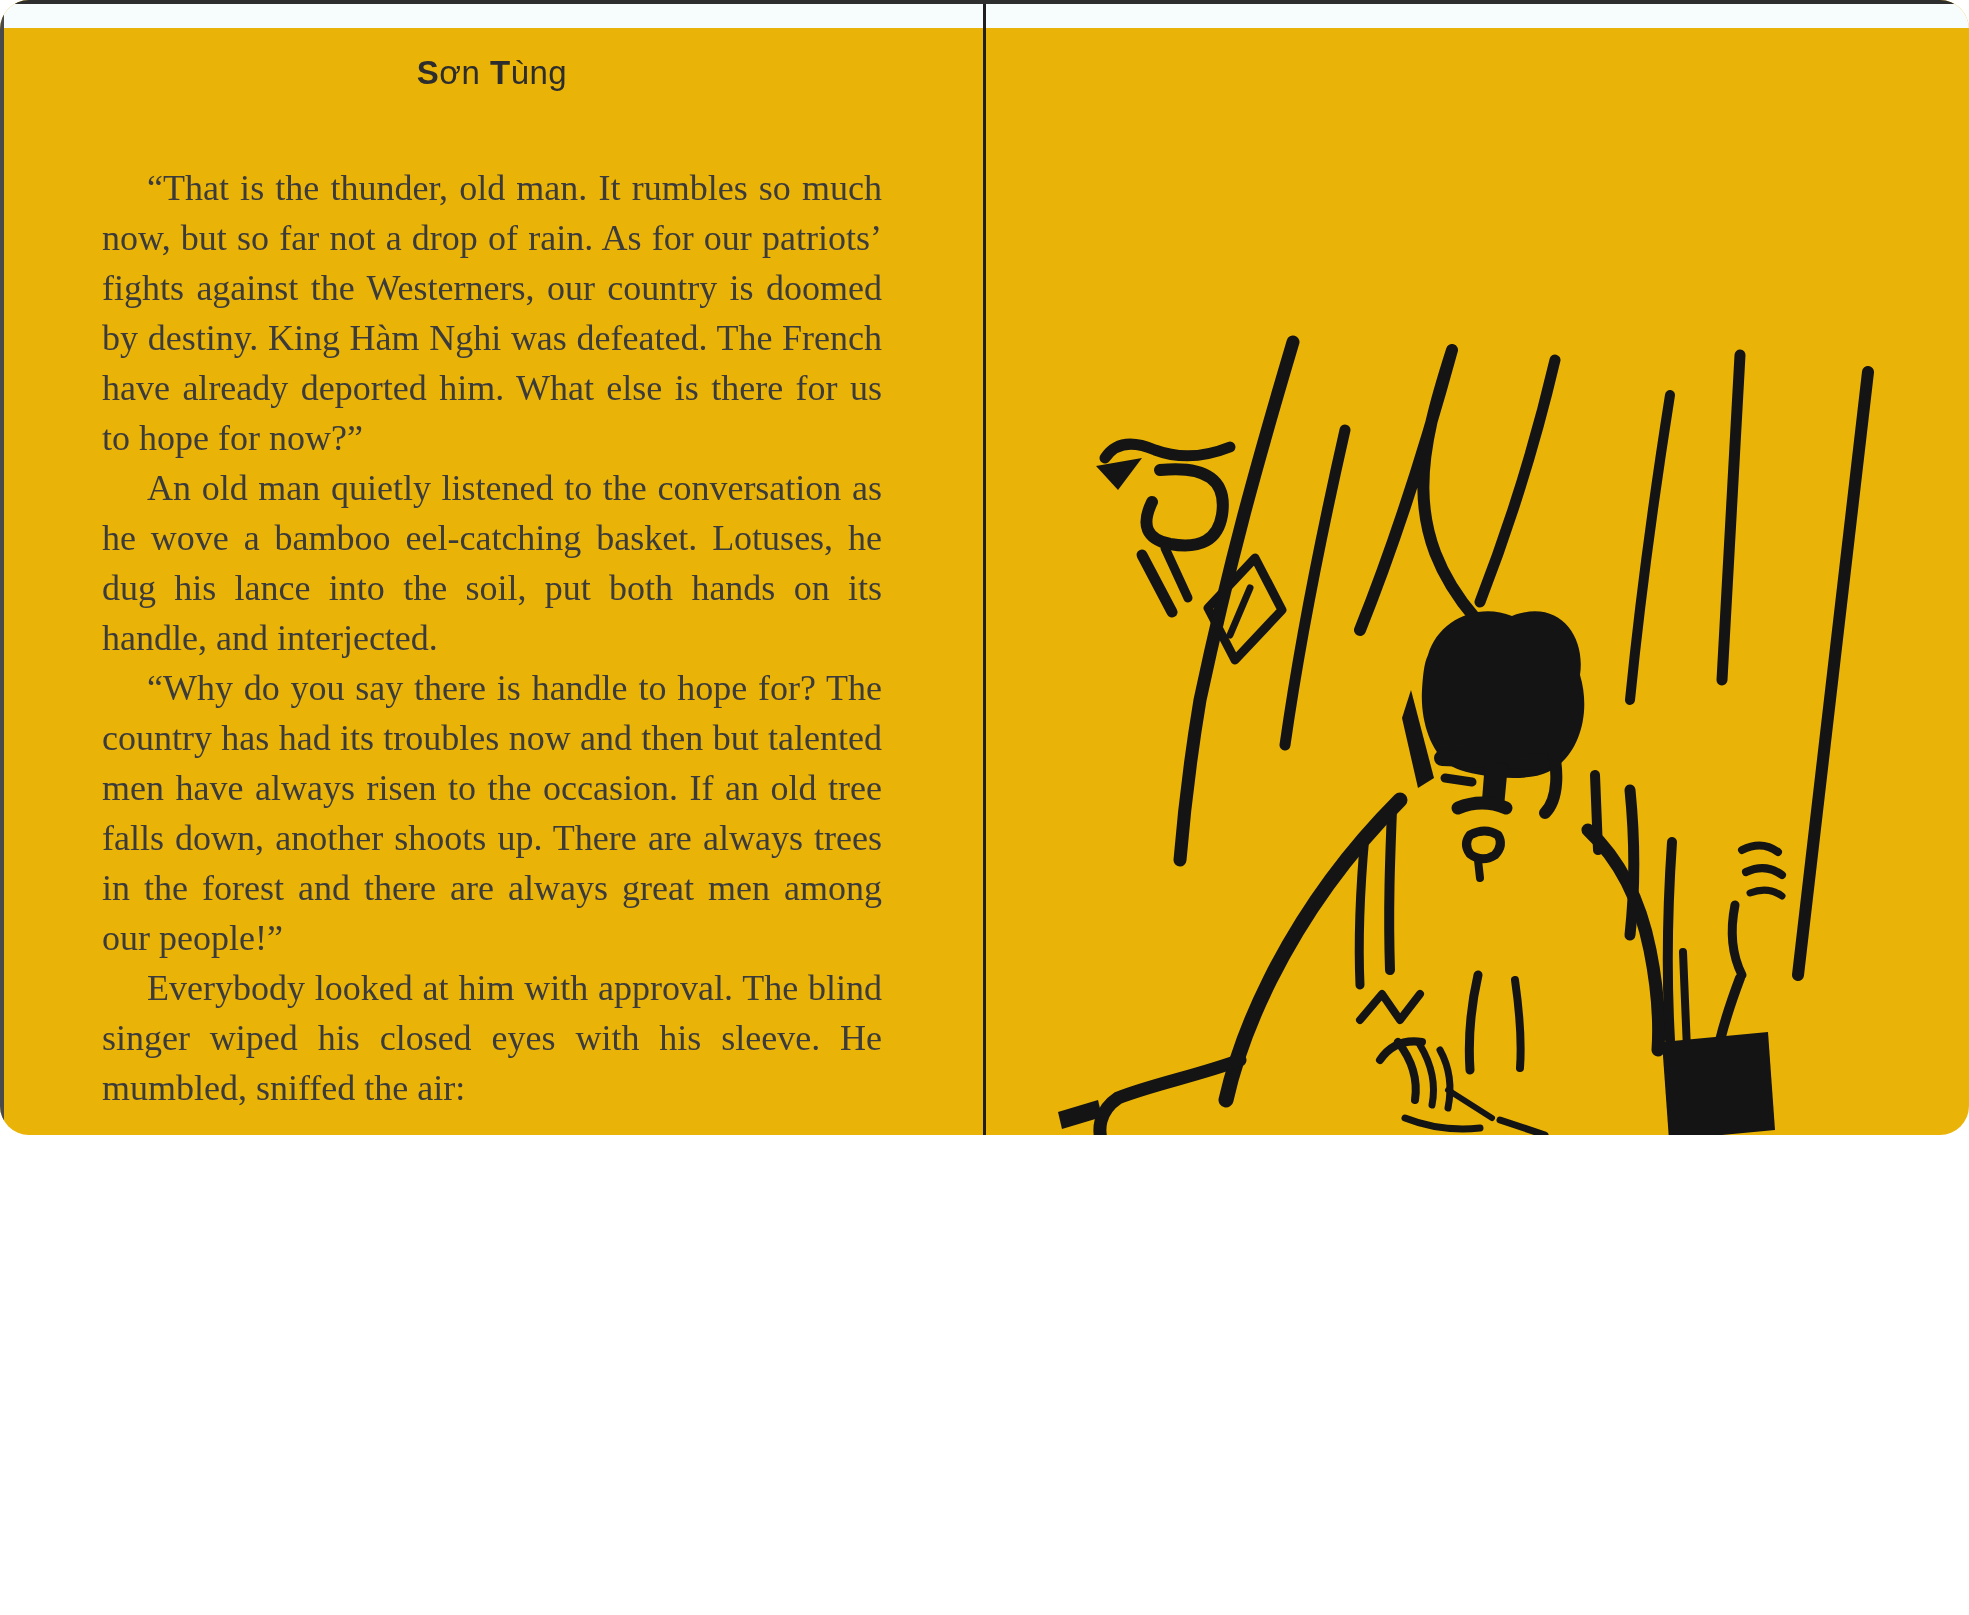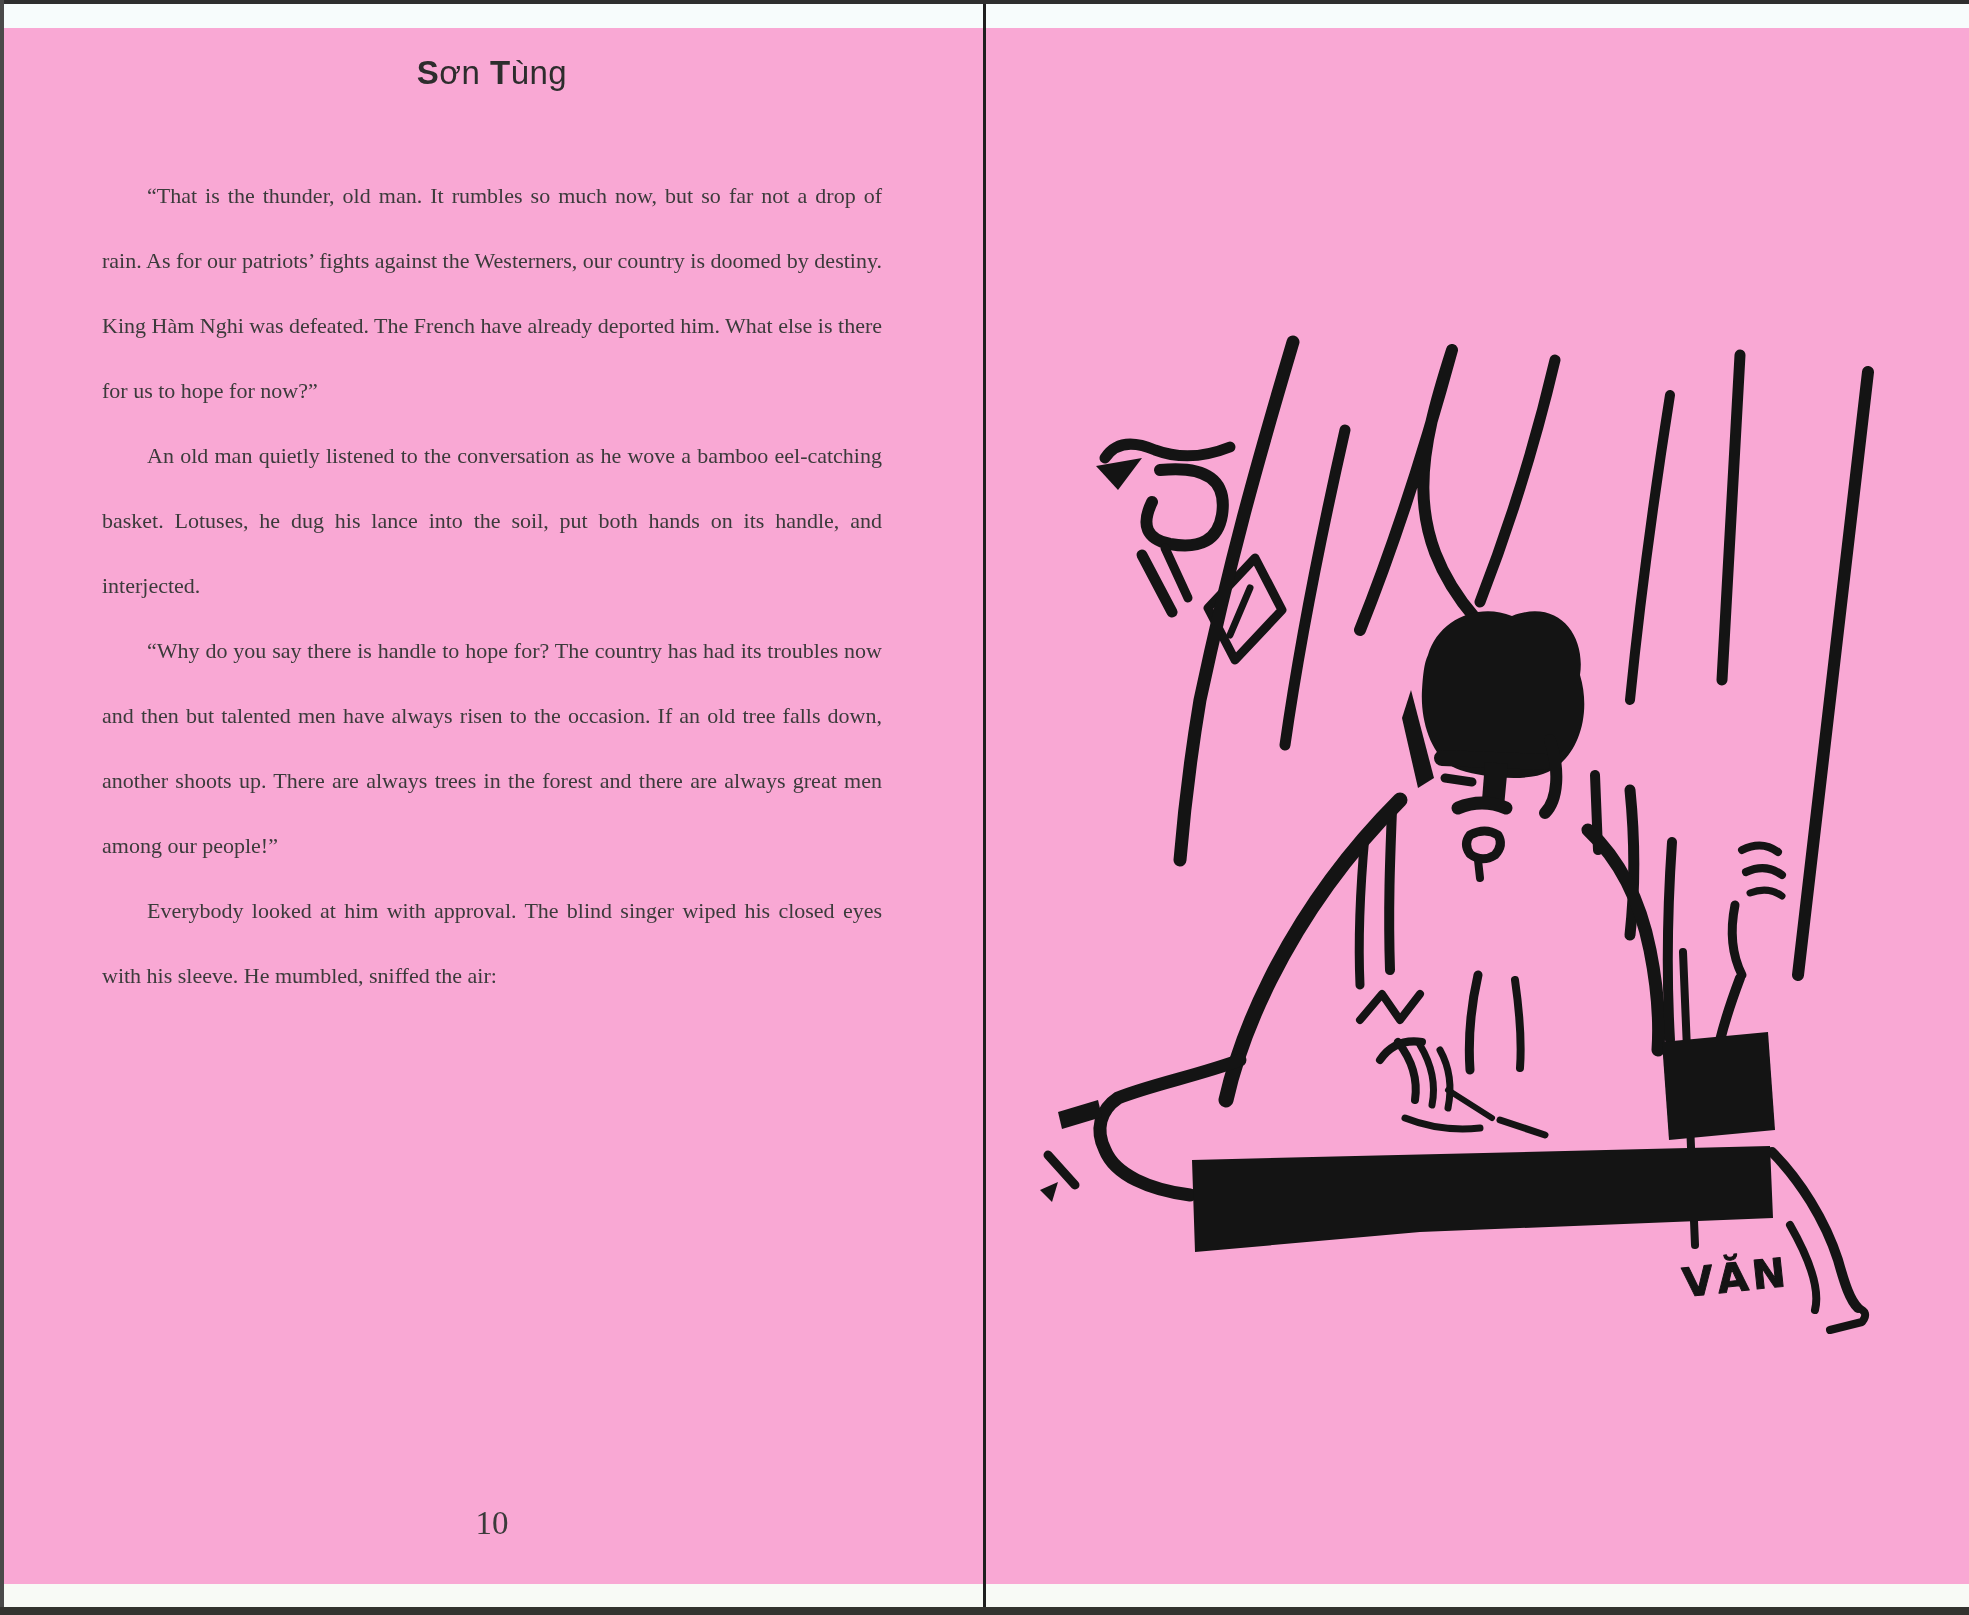--- a/index.html
+++ b/index.html
@@ -1,41 +1,42 @@
 <!DOCTYPE html>
 <html><head>
 <meta charset="utf-8">
 <style>
   html,body{margin:0;padding:0;background:#ffffff;}
   .spread{
     position:relative;
-    width:1969px;height:1615px;
-    background:#f9a8d4;
+    width:1969px;height:1135px;
+    background:#eab308;
     overflow:hidden;
     font-family:"Liberation Serif", serif;
+    border-radius:29px;
   }
   
   .border-top{position:absolute;left:0;top:0;width:100%;height:4px;background:#2e2e2e;}
   .border-bottom{position:absolute;left:0;top:1607px;width:100%;height:8px;background:#33332f;}
   .border-left{position:absolute;left:0;top:0;width:4px;height:100%;background:#4a4a4a;}
   .tint-top{position:absolute;left:4px;top:4px;width:100%;height:24px;background:#f7fcfc;}
   .tint-bottom{position:absolute;left:0;top:1584px;width:100%;height:23px;background:#f8faf6;}
   .page-divider{position:absolute;left:983px;top:0;width:3px;height:100%;background:#1f1f1f;}
 
   
   .running-header{
     position:absolute;left:102px;top:55px;width:780px;
     text-align:center;
     font-family:"Liberation Sans", sans-serif;
     font-size:33px;line-height:1.1;color:#2d2d2d;letter-spacing:.5px;
   }
   .running-header .ini{font-weight:700;}
   .body-text{
     position:absolute;left:102px;top:163px;width:780px;
-    font-size:22px;line-height:65px;color:#3b3b3b;
+    font-size:36px;line-height:50px;color:#3b3b3b;
     text-align:justify;
   }
   .body-text p{margin:0;text-indent:45px;}
   .page-number{
     position:absolute;left:102px;top:1505px;width:780px;
     text-align:center;font-size:33px;color:#3b3b3b;
   }
 
   
   .illustration{

